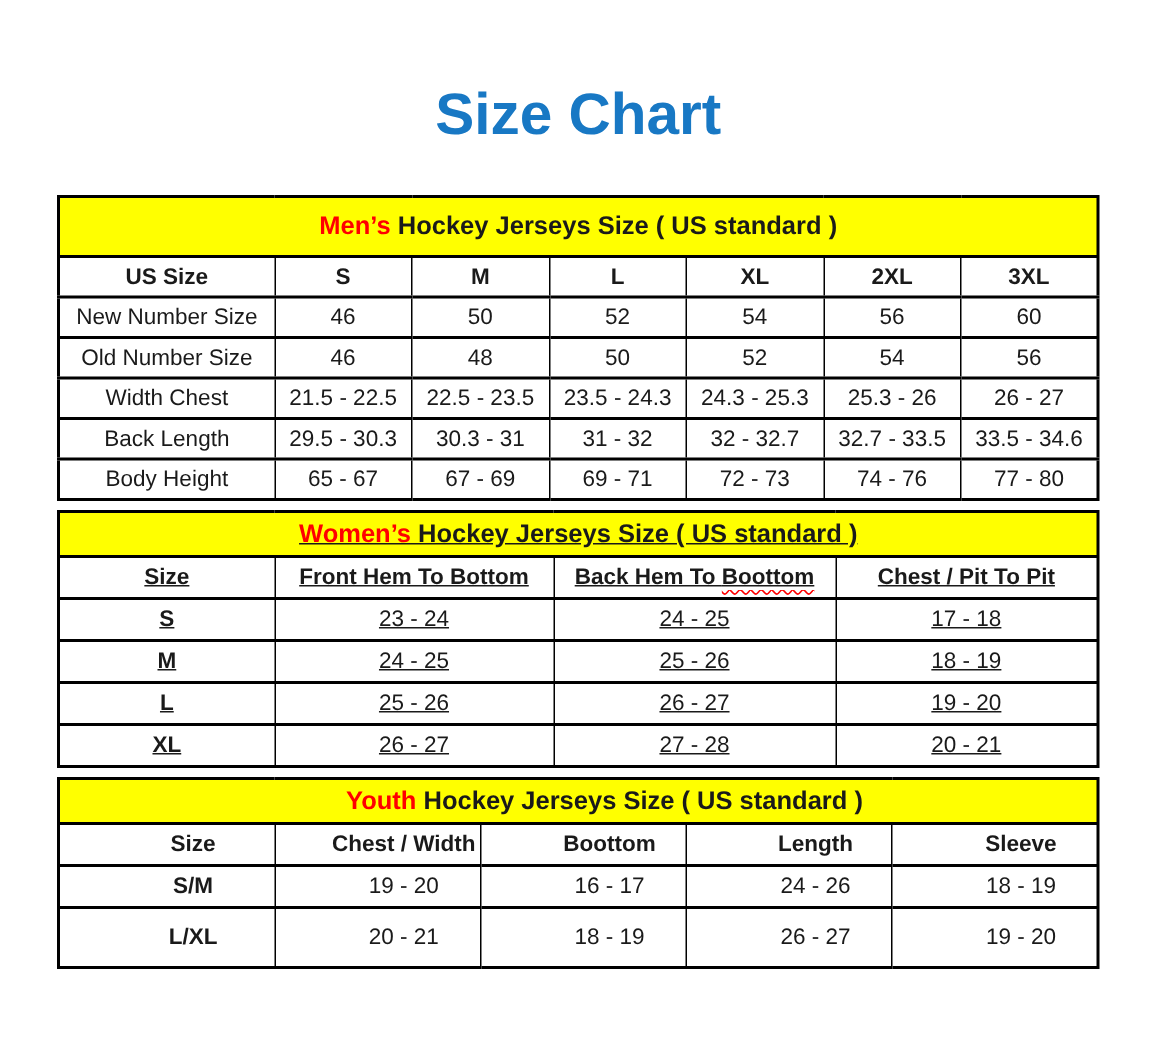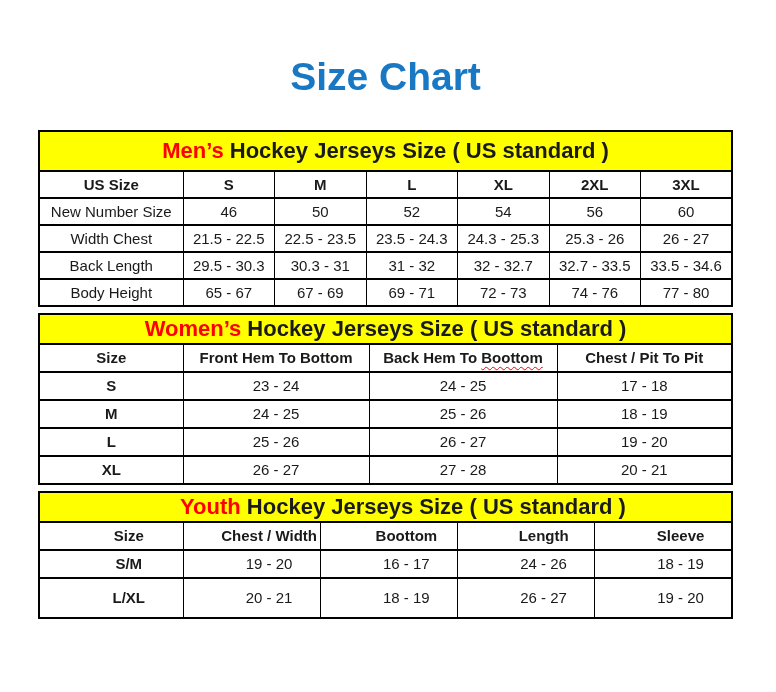--- a/index.html
+++ b/index.html
@@ -41,28 +41,28 @@
     vertical-align:middle;
     padding:1px 2px;
     font-size:15px;
     font-weight:normal;
     white-space:nowrap;
     overflow:hidden;
   }
   .size-table td.banner{
     background:var(--yellow);
     font-weight:bold;
-    font-size:22px;
+    font-size:17px;
     height:40px;
   }
   .womens td.banner,.youth td.banner{height:30px;}
   .size-table td.banner .hl{color:var(--red);}
   .size-table th{font-weight:bold;}
   .size-table th,.size-table td{height:27px;}
-  .womens th,.womens td{height:28px;}
+  .womens th,.womens td{height:28px;text-decoration:underline;}
   .youth th,.youth td{height:28px;padding-left:37px;}
   .youth tr:last-child td{height:40px;}
   .womens td.row-label,.youth td.row-label{font-weight:bold;}
   .misspelled{
     text-decoration:underline wavy var(--red);
     text-decoration-thickness:1px;
     text-underline-offset:3px;
   }
 </style>
 </head>
@@ -97,20 +97,29 @@
           <tr>
             <td class="row-label">New Number Size</td>
             <td>46</td>
             <td>50</td>
             <td>52</td>
             <td>54</td>
             <td>56</td>
             <td>60</td>
           </tr>
           <tr>
+            <td class="row-label">Old Number Size</td>
+            <td>46</td>
+            <td>48</td>
+            <td>50</td>
+            <td>52</td>
+            <td>54</td>
+            <td>56</td>
+          </tr>
+          <tr>
             <td class="row-label">Width Chest</td>
             <td>21.5 - 22.5</td>
             <td>22.5 - 23.5</td>
             <td>23.5 - 24.3</td>
             <td>24.3 - 25.3</td>
             <td>25.3 - 26</td>
             <td>26 - 27</td>
           </tr>
           <tr>
             <td class="row-label">Back Length</td>

